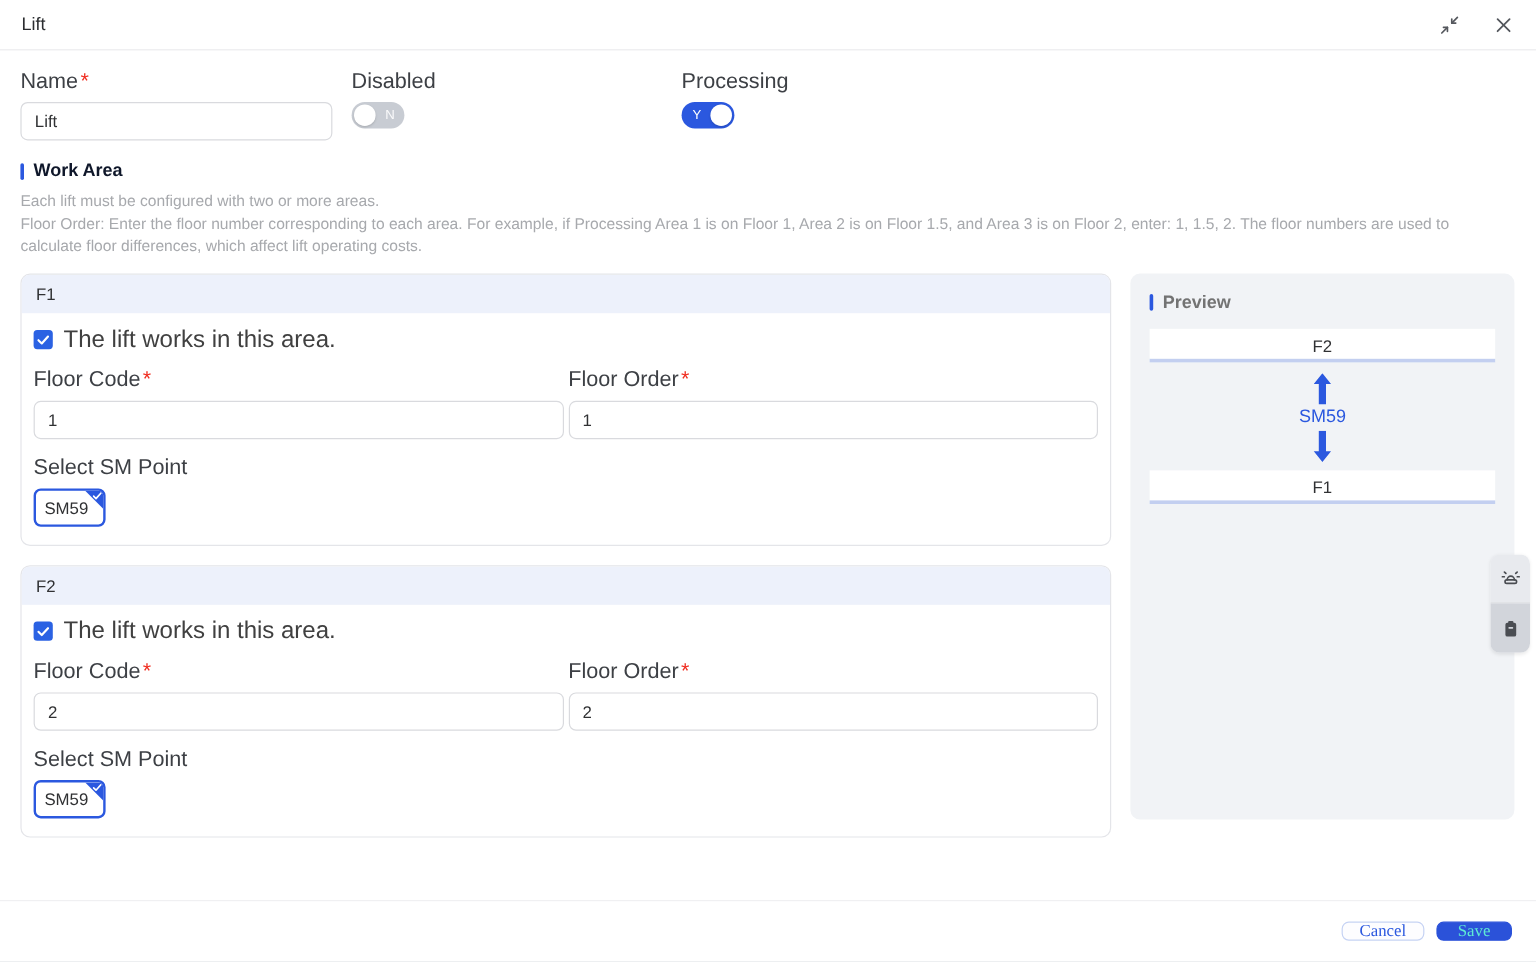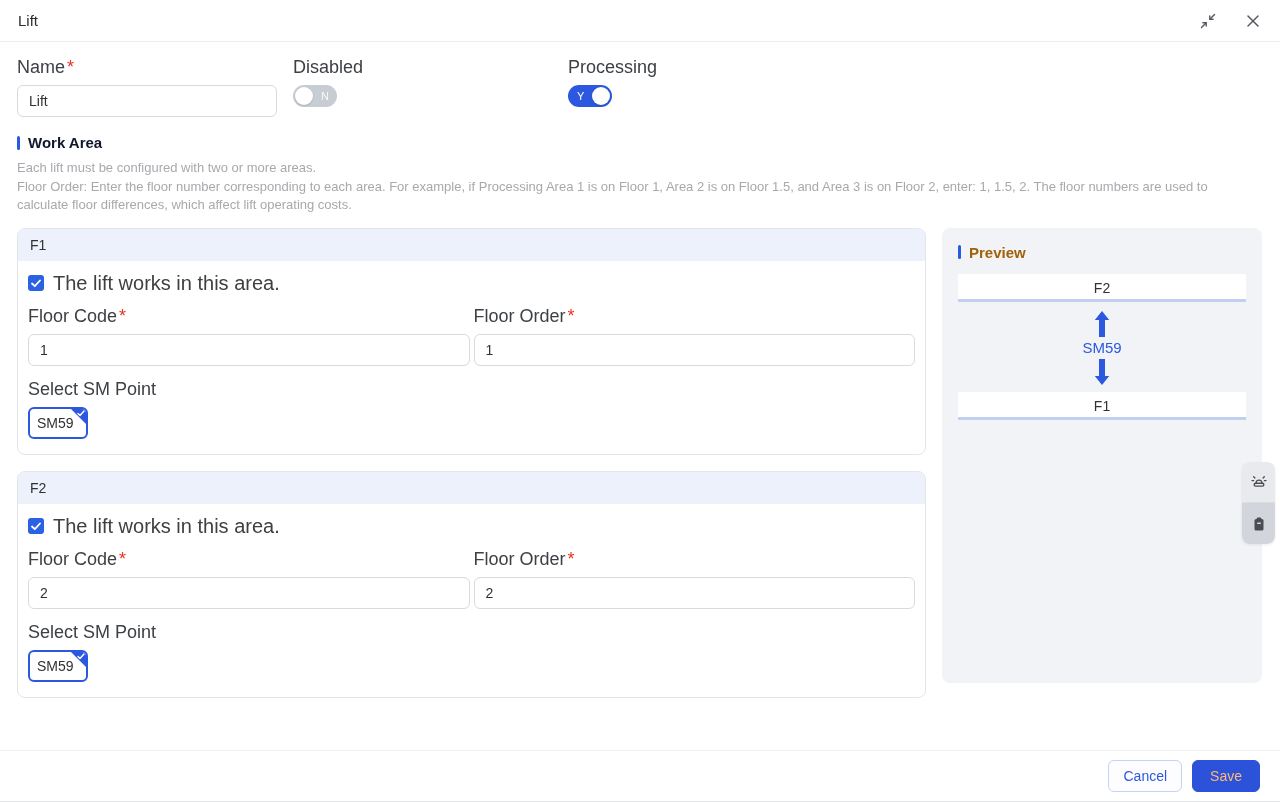--- a/index.html
+++ b/index.html
@@ -74,42 +74,42 @@
     border:2px solid #2b58df; border-radius:6px; padding:0 12px 0 7px; font-size:14px;
     color:#303133; background:#fff; cursor:pointer; overflow:hidden; }
   .sm-corner { position:absolute; top:0; right:0; width:0; height:0;
     border-top:15px solid #2b58df; border-left:15px solid transparent; }
   .sm-check { position:absolute; top:1px; right:1px; }
 
   
   .preview { width:320px; height:455px; background:#f1f3f6; border-radius:8px;
     padding:16px; flex:0 0 320px; }
   .preview-title { display:flex; align-items:center; }
-  .preview-title .txt { font-size:15px; font-weight:bold; color:#a16207; margin-left:8px; }
+  .preview-title .txt { font-size:15px; font-weight:bold; color:#737373; margin-left:8px; }
   .floor-bar { background:#fff; height:28px; line-height:28px; text-align:center;
     font-size:14px; color:#303133; border-bottom:3px solid #c3cff0; }
   .floor-top { margin-top:13px; }
   .lift-track { display:flex; flex-direction:column; align-items:center; padding:9px 0 7px 0; }
   .lift-name { color:#2b58df; font-size:15px; line-height:20px; margin:1px 0; }
 
   
   .float-tools { position:absolute; right:5px; top:462px; width:33px; border-radius:8px;
     overflow:hidden; box-shadow:0 1px 3px rgba(0,0,0,.08); }
   .float-btn { width:33px; height:41px; border:none; display:flex; align-items:center;
     justify-content:center; cursor:pointer; }
   .float-btn.top { background:#e8eaee; border-bottom:1px solid #dcdee2; }
   .float-btn.bottom { background:#d2d5db; }
 
   
   .dlg-footer { flex:0 0 51px; border-top:1px solid #f0f0f2; display:flex;
     align-items:center; justify-content:flex-end; gap:10px; padding:0 20px; background:#fff; }
-  .btn { height:32px; border-radius:6px; font-size:14px; cursor:pointer;
-    font-family:Liberation Sans, sans-serif; }
+  .btn { height:16px; border-radius:6px; font-size:14px; cursor:pointer;
+    font-family:Liberation Serif, serif; }
   .btn-cancel { background:#fdfdff; border:1px solid #c6d3f4; color:#2b58df; padding:0 14px; }
-  .btn-save { background:#2b52d9; border:1px solid #2b52d9; color:#fdba74; padding:0 17px; }
+  .btn-save { background:#2b52d9; border:1px solid #2b52d9; color:#5eead4; padding:0 17px; }
 </style>
 </head>
 <body>
 
 <div class="dialog">
 
   <div class="dlg-header">
     <span class="dlg-title">Lift</span>
     <div class="dlg-actions">
       <button class="icon-btn">

